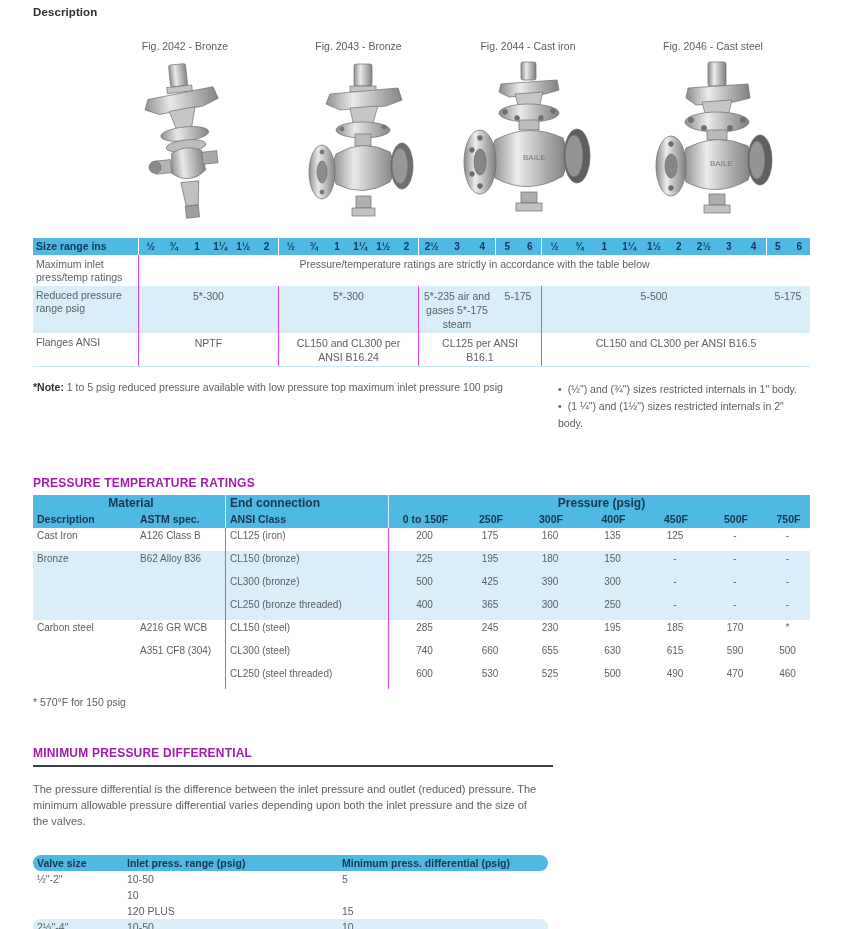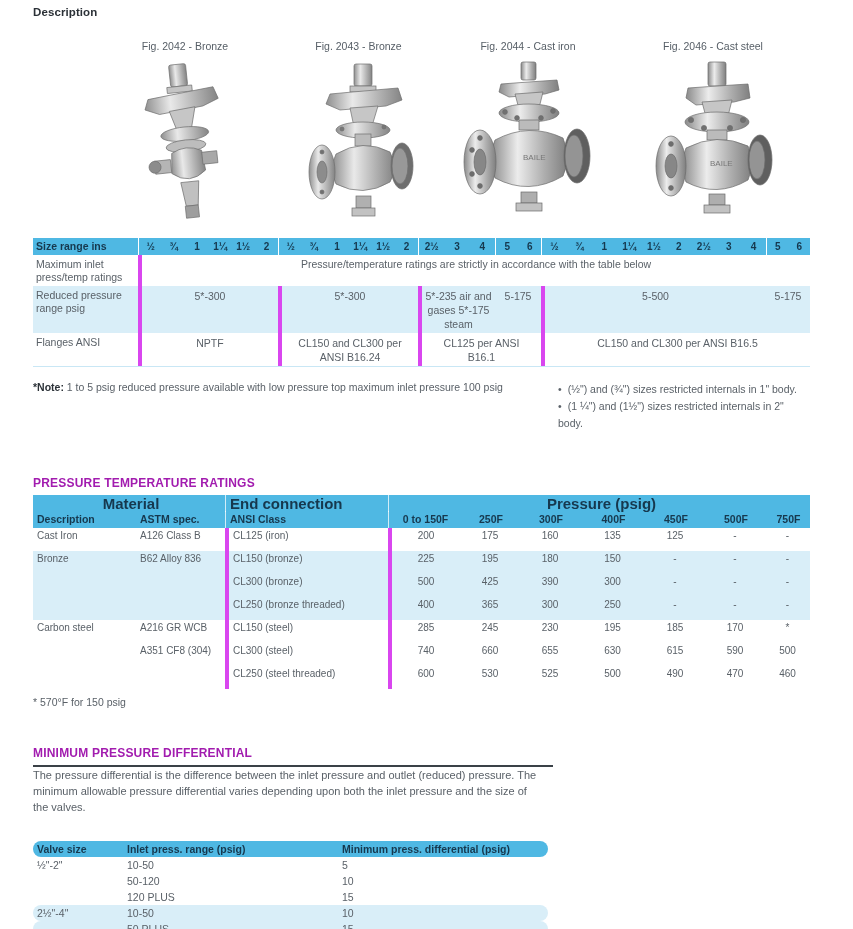--- a/index.html
+++ b/index.html
@@ -28,51 +28,51 @@
 
   
   .size-table { margin-top:4px; border-bottom:1px solid #c9e7f5; }
   .st-row { display:flex; font-size:10.5px; }
   .st-label { width:105px; padding:3px 0 2px 3px; line-height:13px; flex:none; }
   .st-head { height:17px; line-height:17px; font-size:10px; }
   .st-head .st-label { padding:0 0 0 3px; line-height:17px; font-size:10.5px; }
   .seg { display:flex; flex:none; border-left:1px solid #ffffff; }
   .seg span { flex:1; text-align:center; }
   .st-cell { flex:none; text-align:center; padding:3px 3px 2px; line-height:14px; }
-  .bl { border-left:4px solid #d946ef; }
+  .bl { border-left:1px solid #d946ef; }
   .st-span { flex:1; text-align:center; padding-top:3px; }
 
   
   .note-row { display:flex; margin-top:14px; font-size:10.5px; }
   .note-left { width:525px; flex:none; }
   .note-label { font-weight:bold; color:#2b3137; }
   .note-bullets { list-style:none; }
   .note-bullets li { line-height:17px; }
   .note-bullets li::before { content:"\2022"; margin-right:6px; color:#5a6168; }
 
   
   .ptr-title { margin-top:44px; }
   .ptr-table { margin-top:5px; }
   .ptr-h1, .ptr-h2, .ptr-row { display:grid; }
-  .ptr-h1 { grid-template-columns:192px 163px 422px; height:16px; line-height:17px; font-size:15px; }
+  .ptr-h1 { grid-template-columns:192px 163px 422px; height:16px; line-height:17px; font-size:12px; }
   .ptr-h2, .ptr-row { grid-template-columns:103px 89px 163px 72px 60px 60px 65px 60px 60px 45px; }
   .ptr-h2 { height:17px; line-height:16px; font-size:10.5px; }
   .ptr-h1 .ctr { text-align:center; }
   .ptr-h1 > div, .ptr-h2 > div { padding-left:4px; }
   .ptr-h1 > :nth-child(2), .ptr-h2 > :nth-child(3) { border-left:1px solid rgba(255,255,255,.75); }
   .ptr-h1 > :nth-child(3), .ptr-h2 > :nth-child(4) { border-left:1px solid rgba(255,255,255,.75); }
   .ptr-h2 .tctr { text-align:center; padding-left:2px; }
   .ptr-row { height:23px; line-height:16px; font-size:10px; }
   .ptr-row > div { padding-left:4px; }
   .ptr-row .num { text-align:center; padding-left:0; }
   .ptr-foot { font-size:10.5px; margin-top:7px; }
 
   
   .mpd-title { margin-top:38px; width:520px; padding-bottom:5px; border-bottom:2px solid #3a4147; }
-  .mpd-para { width:505px; font-size:11px; line-height:16px; }
+  .mpd-para { margin-top:14px; width:505px; font-size:11px; line-height:16px; }
   .mpd-table { margin-top:26px; width:515px; }
   .mpd-h, .mpd-row { display:grid; grid-template-columns:90px 215px 210px;border-radius:8px; }
   .mpd-h { height:16px; line-height:16px; font-size:10.5px; }
   .mpd-h > div, .mpd-row > div { padding-left:4px; }
   .mpd-row { height:16px; line-height:16px; font-size:10.5px; }
 </style>
 </head>
 <body>
 
 <div class="content">
@@ -414,21 +414,20 @@
       <div>Minimum press. differential (psig)</div>
     </div>
     <div id="mpd-body">
         <div class="mpd-row">
           <div>½"-2"</div>
           <div>10-50</div>
           <div>5</div>
         </div>
         <div class="mpd-row">
           <div></div>
-          <div>50-120</div>
           <div>10</div>
         </div>
         <div class="mpd-row">
           <div></div>
           <div>120 PLUS</div>
           <div>15</div>
         </div>
         <div class="mpd-row row-blue">
           <div>2½"-4"</div>
           <div>10-50</div>

